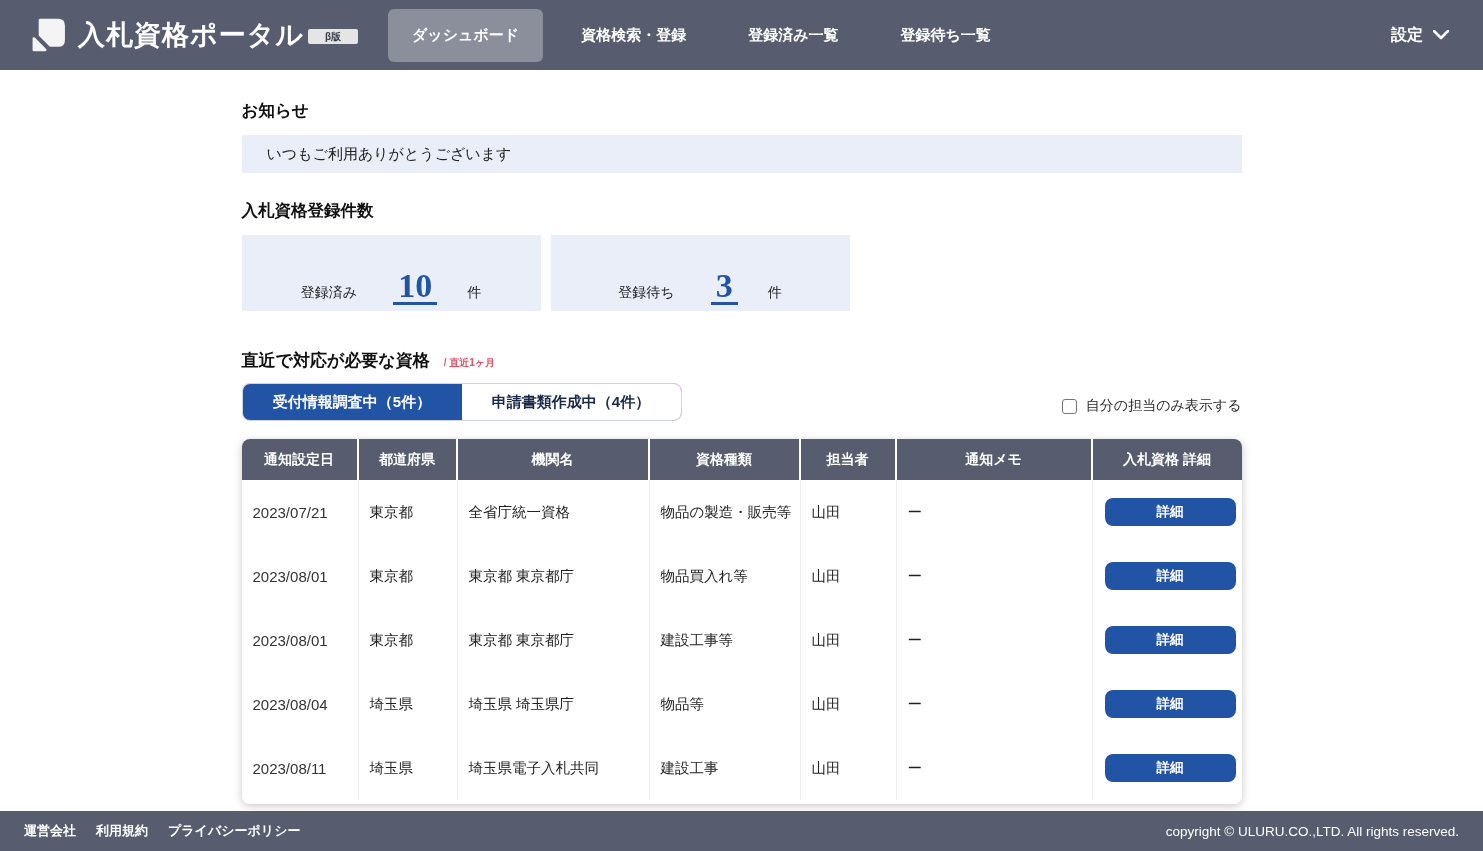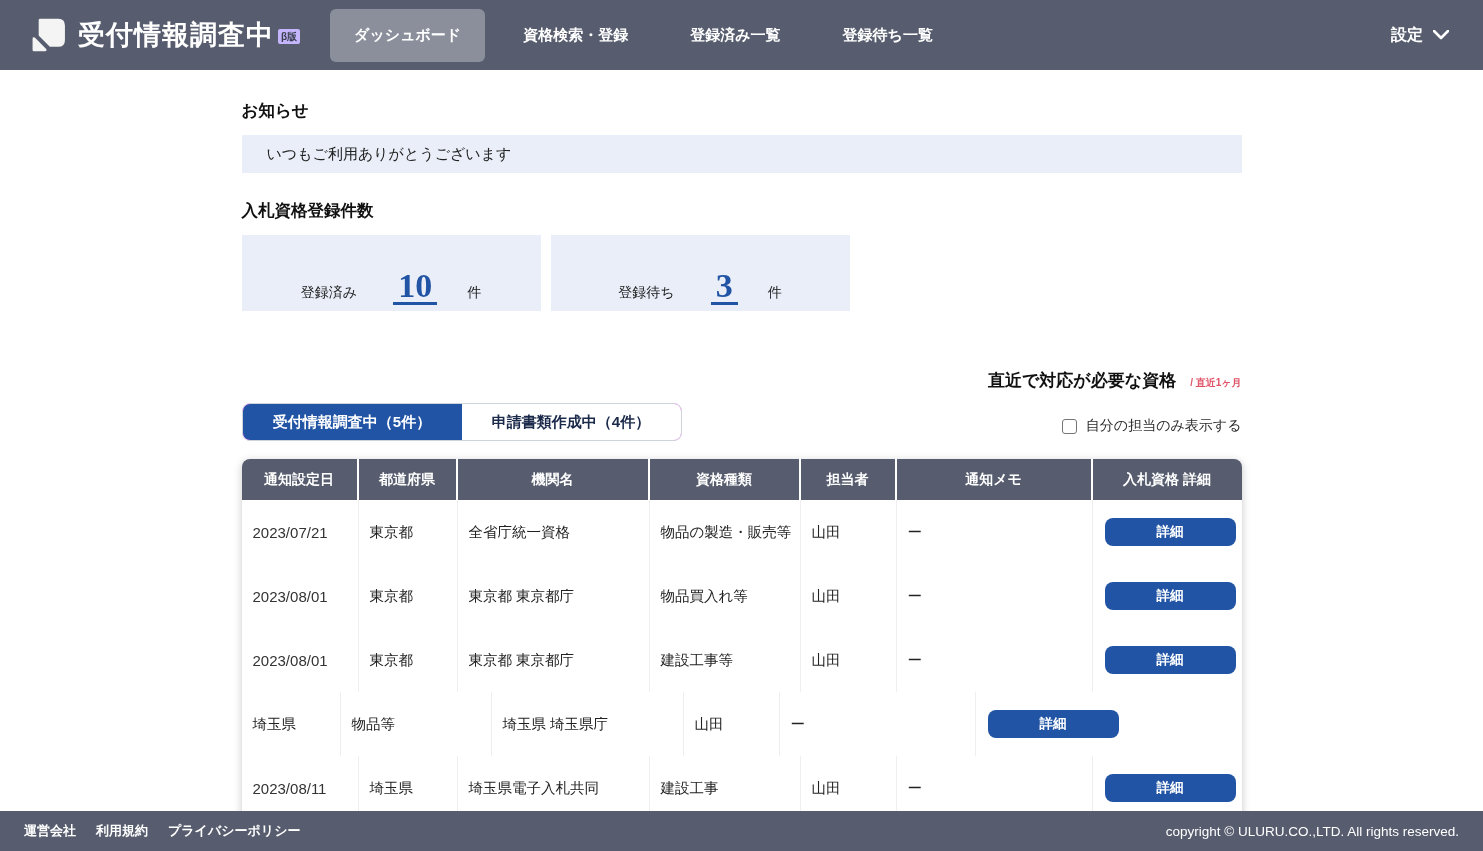--- a/index.html
+++ b/index.html
@@ -14,22 +14,22 @@
   *{margin:0;padding:0;box-sizing:border-box;}
   html,body{background:#fff;}
   body{font-family:"Liberation Sans","DejaVu Sans",sans-serif;color:var(--ink);}
   .page{width:1483px;height:851px;display:flex;flex-direction:column;overflow:hidden;background:#fff;}
 
   
   .topbar{height:70px;background:var(--slate);display:flex;align-items:center;flex-shrink:0;}
   .brand{display:flex;align-items:center;padding:0 14px 0 26px;cursor:pointer;}
   .brand svg{width:42px;height:42px;margin-right:10px;}
   .brand-title{color:#fff;font-size:27px;font-weight:bold;letter-spacing:1px;white-space:nowrap;}
-  .beta-badge{display:inline-block;background:#c4b5fd;color:#3a3f4c;font-size:10px;font-weight:bold;
-    padding:1px 3px;border-radius:2px;vertical-align:top;margin-left:4px;margin-top:2px;line-height:13px;}
+  .beta-badge{display:inline-block;background:#e5e5e5;color:#3a3f4c;font-size:10px;font-weight:bold;
+    padding:1px 17px;border-radius:2px;vertical-align:top;margin-left:4px;margin-top:2px;line-height:13px;}
   .nav{display:flex;align-items:center;height:100%;margin-left:16px;justify-content:space-between;}
   .nav-item{color:#fff;font-size:15px;font-weight:bold;padding:17px 24px;border-radius:6px;
     cursor:pointer;white-space:nowrap;margin-right:14px;}
   .nav-item.active{background:var(--slate-light);}
   .topbar-right{margin-left:auto;display:flex;align-items:center;padding-right:34px;cursor:pointer;padding-left:34px;}
   .settings-label{color:#fff;font-size:16px;font-weight:bold;margin-right:10px;}
   .chev{width:16px;height:10px;}
 
   
   .main{flex:1;overflow:hidden;}
@@ -40,21 +40,21 @@
 
   .counts-heading{margin-top:27px;}
   .cards{display:flex;gap:10px;margin-top:13px;}
   .count-card{width:299px;height:76px;background:var(--light-blue);display:flex;justify-content:center;
     align-items:baseline;padding-top:36px;cursor:default;}
   .count-label{font-size:14px;color:#1b1b1b;margin-right:36px;}
   .count-number{font-size:34px;font-weight:bold;color:var(--blue);line-height:0.9;border-bottom:3px solid var(--blue);
     padding:0 5px 0;cursor:pointer;font-family:Liberation Serif, serif;}
   .count-unit{font-size:14px;color:#1b1b1b;margin-left:30px;}
 
-  .recent-heading-row{margin-top:58px;display:flex;align-items:baseline;justify-content:flex-end;}
+  .recent-heading-row{margin-top:38px;display:flex;align-items:baseline;}
   .recent-heading{font-size:17px;font-weight:bold;color:#111;}
   .period-note{font-size:10px;font-weight:bold;color:var(--red);margin-left:14px;}
 
   .tabs-row{display:flex;justify-content:space-between;align-items:flex-end;margin-top:11px;}
   .tabs{display:flex;width:440px;height:38px;border:1px solid var(--border);border-radius:8px;background:#d946ef;overflow:hidden;}
   .tab{flex:1;display:flex;align-items:center;justify-content:center;font-size:15px;font-weight:bold;
     color:#1b2a4a;cursor:pointer;background:#fff;}
   .tab.active{background:var(--blue);color:#fff;border-radius:7px 0 0 7px;}
   .filter{display:flex;align-items:center;margin-bottom:6px;cursor:pointer;}
   .checkbox{width:15px;height:15px;border:1px solid #767676;border-radius:3px;background:#fff;margin-right:9px;flex-shrink:0;}
@@ -94,21 +94,21 @@
 <body>
 
 <div class="page">
 
   <div class="topbar">
     <div class="brand">
       <svg viewBox="0 0 48 48" aria-hidden="true">
         <path d="M16 7 L37 7 Q43 7 43 13 L43 30 Q43 36 37 36 L28 36 L16 24 Z" fill="#f4f4f4" stroke="#f4f4f4" stroke-width="3" stroke-linejoin="round"></path>
         <path d="M9 28 L22 41 L9 41 Z" fill="#f4f4f4" stroke="#f4f4f4" stroke-width="3" stroke-linejoin="round"></path>
       </svg>
-      <span class="brand-title">受付情報調査中</span>
+      <span class="brand-title">入札資格ポータル</span>
       <span class="beta-badge">β版</span>
     </div>
     <div class="nav">
       <div class="nav-item active">ダッシュボード</div>
       <div class="nav-item">資格検索・登録</div>
       <div class="nav-item">登録済み一覧</div>
       <div class="nav-item">登録待ち一覧</div>
     </div>
     <div class="topbar-right">
       <span class="settings-label">設定</span>
@@ -197,23 +197,24 @@
           <div class="td c2">東京都 東京都庁</div>
           <div class="td c3">建設工事等</div>
           <div class="td c4">山田</div>
           <div class="td c5">ー</div>
           <div class="td c6">
             <button class="detail-btn">詳細</button>
           </div>
         </div>
 
         <div class="trow">
+          <div class="td c0">2023/08/04</div>
           <div class="td c1">埼玉県</div>
+          <div class="td c2">埼玉県 埼玉県庁</div>
           <div class="td c3">物品等</div>
-          <div class="td c2">埼玉県 埼玉県庁</div>
           <div class="td c4">山田</div>
           <div class="td c5">ー</div>
           <div class="td c6">
             <button class="detail-btn">詳細</button>
           </div>
         </div>
 
         <div class="trow">
           <div class="td c0">2023/08/11</div>
           <div class="td c1">埼玉県</div>

